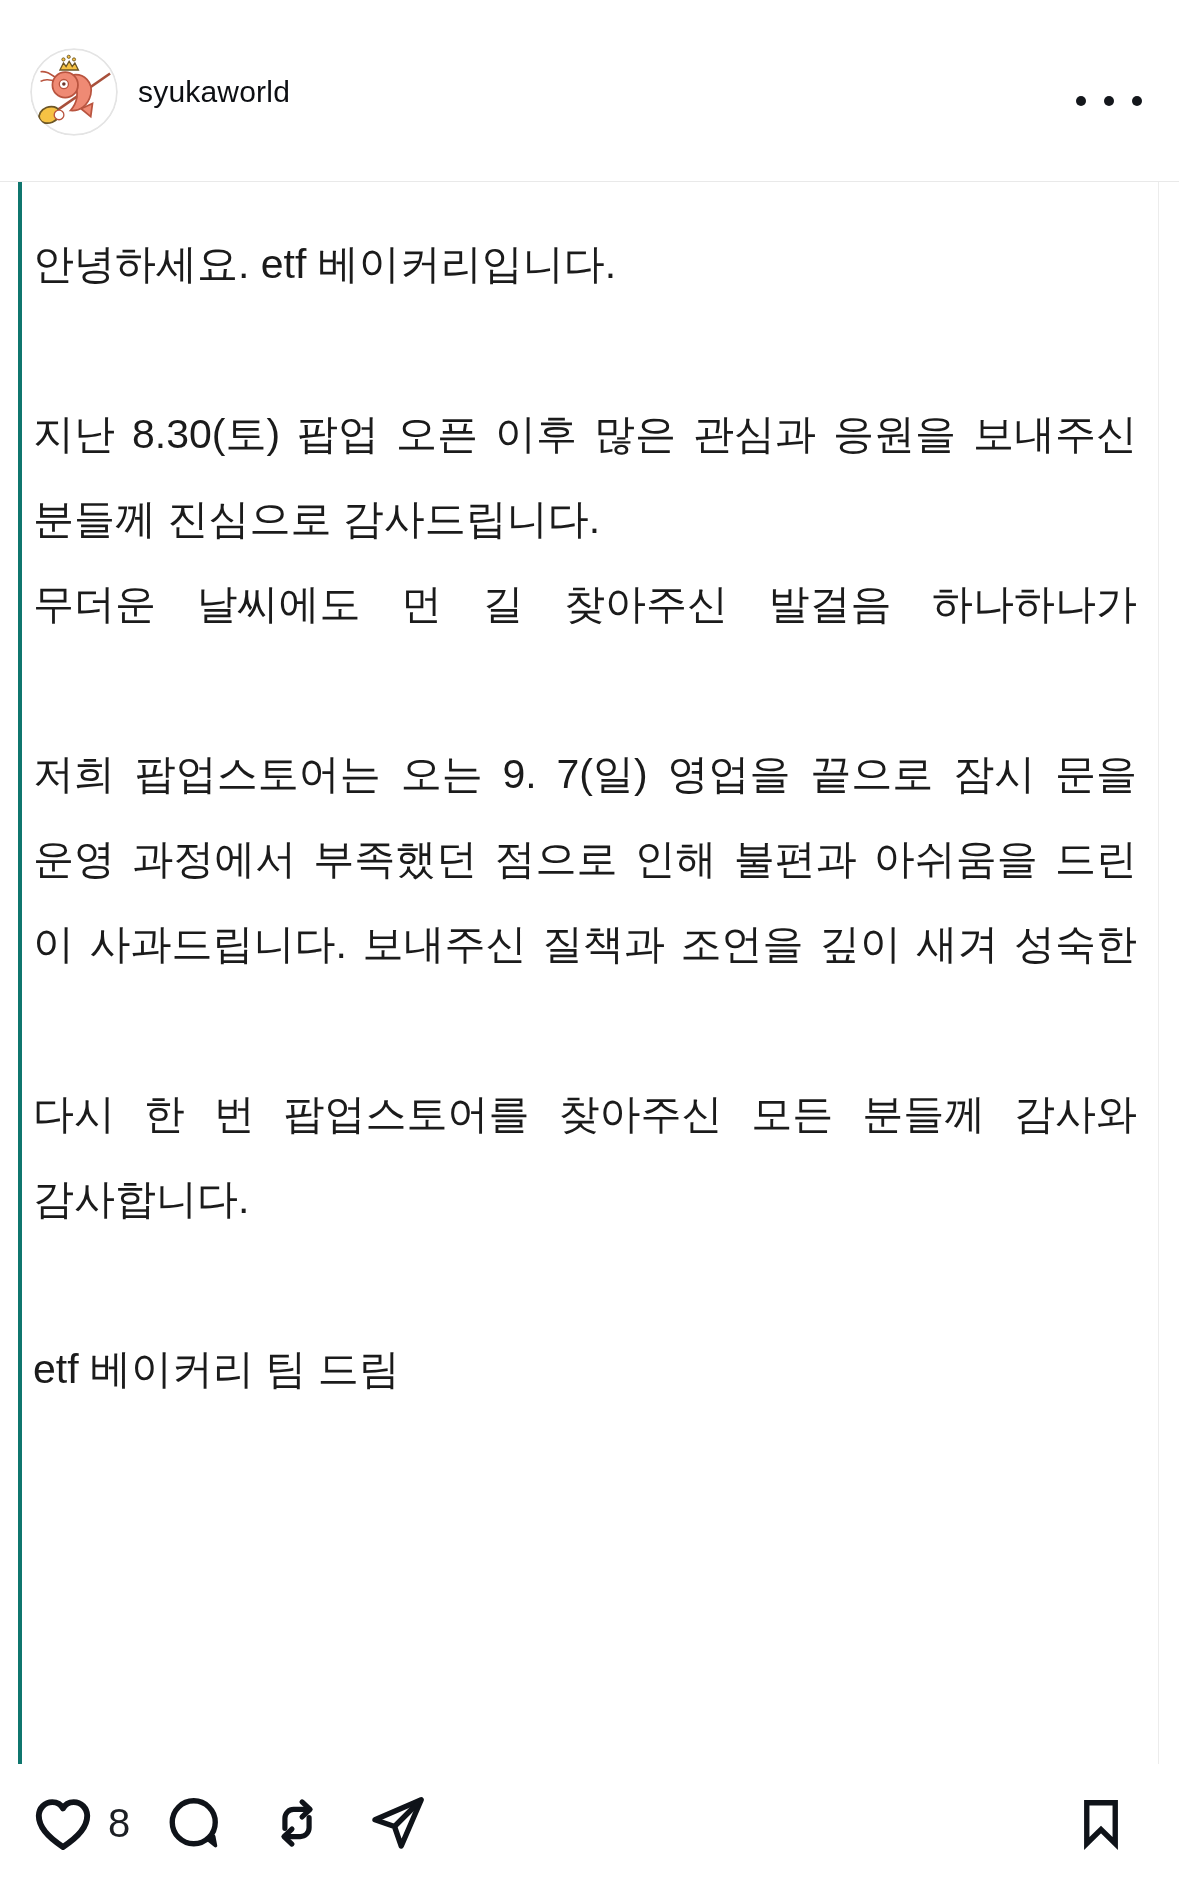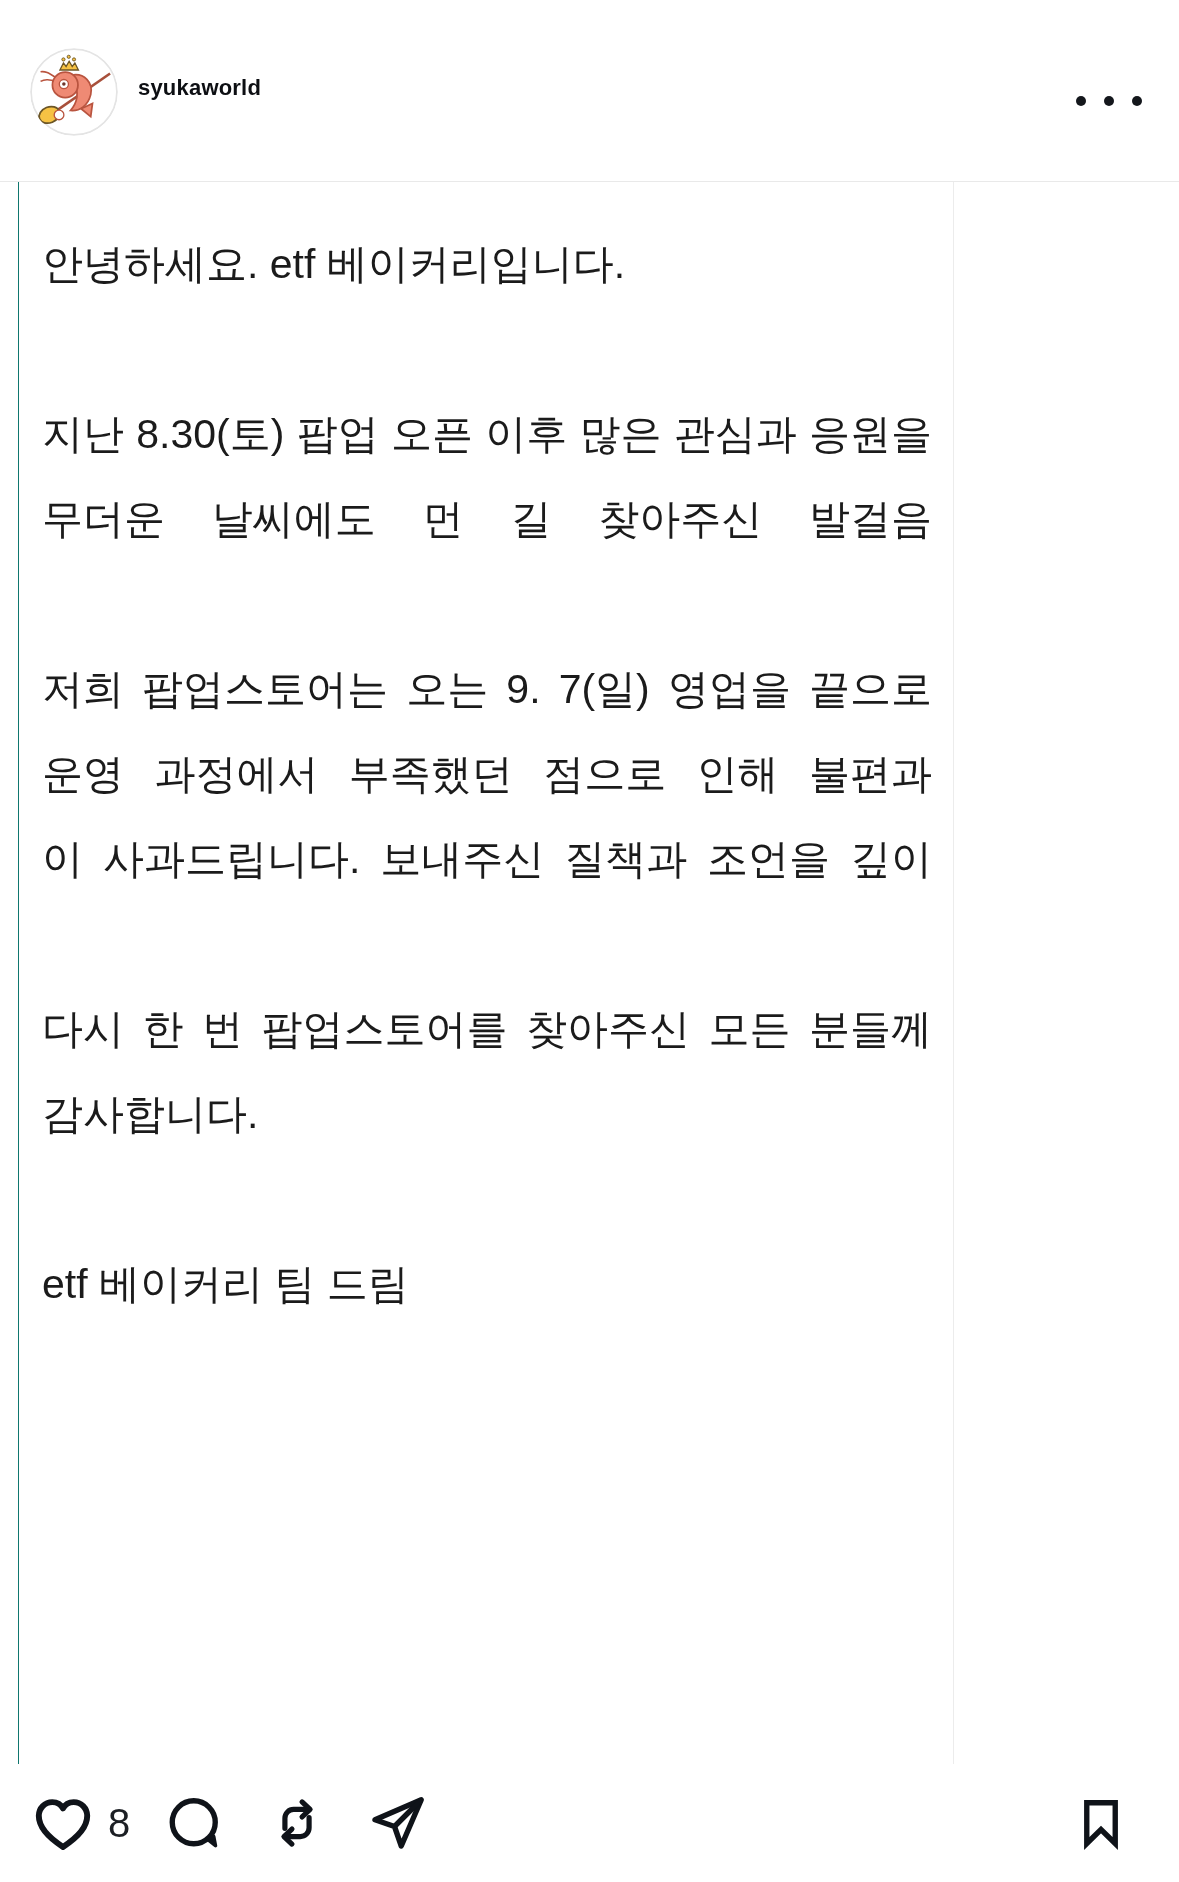--- a/index.html
+++ b/index.html
@@ -5,33 +5,33 @@
   * { margin:0; padding:0; box-sizing:border-box; }
   html,body { background:#ffffff; }
   body { font-family:"Liberation Sans","DejaVu Sans",sans-serif; }
   .page { position:relative; width:1179px; height:1882px; background:#fff; overflow:hidden; }
 
   
   .header { position:absolute; top:0; left:0; width:100%; height:182px; background:#fff; }
   .avatar { position:absolute; left:30px; top:48px; width:88px; height:88px; border-radius:50%;
             overflow:hidden; background:#fff; cursor:pointer; }
   .avatar svg { display:block; width:100%; height:100%; }
-  .username { position:absolute; left:138px; top:75px; font-size:22px; font-weight:700;
+  .username { position:absolute; left:138px; top:75px; font-size:30px; font-weight:400;
               color:#0d0f13; letter-spacing:.2px; cursor:pointer; }
   .more-btn { position:absolute; right:37px; top:86px; width:66px; height:30px; border:0;
               background:transparent; display:flex; align-items:center; justify-content:space-between;
               cursor:pointer; }
   .more-btn .dot { width:10px; height:10px; border-radius:50%; background:#14171c; }
 
   
   .hairline-top { position:absolute; top:181px; left:0; width:100%; height:0;
                   border-top:1px solid #e9e9e9; }
-  .notice { position:absolute; top:182px; left:18px; width:936px; height:1582px; background:#fff;
-            border-left:1px solid #0f766e; border-right:1px solid #ececec;
-            padding:40px 21px 0 23px; overflow:hidden; }
+  .notice { position:absolute; top:182px; left:18px; width:1141px; height:1582px; background:#fff;
+            border-left:4px solid #0f766e; border-right:1px solid #ececec;
+            padding:40px 21px 0 11px; overflow:hidden; }
   .line { height:85px; line-height:85px; font-size:41px; color:#1b1b1b; white-space:nowrap;
           overflow:hidden; text-align:left; letter-spacing:0; }
   .line.j { white-space:normal; text-align:justify; text-align-last:justify; word-break:keep-all; }
   .gap { height:85px; }
 
   
   .actions { position:absolute; left:0; top:1764px; width:100%; height:118px; background:#fff;
              display:flex; align-items:center; padding:0 50px 0 30px; }
   .action { display:flex; align-items:center; border:0; background:transparent; cursor:pointer; padding:0; }
   .action svg { display:block; }
@@ -74,20 +74,21 @@
       <span class="dot"></span>
     </button>
   </header>
   <div class="hairline-top"></div>
 
   <main class="notice">
     <div>
         <div class="line">안녕하세요. etf 베이커리입니다.</div>
         <div class="gap"></div>
         <div class="line j">지난 8.30(토) 팝업 오픈 이후 많은 관심과 응원을 보내주신 모든</div>
+        <div class="line">분들께 진심으로 감사드립니다.</div>
         <div class="line j">무더운 날씨에도 먼 길 찾아주신 발걸음 하나하나가 저희에게 큰</div>
         <div class="gap"></div>
         <div class="line j">저희 팝업스토어는 오는 9. 7(일) 영업을 끝으로 잠시 문을 닫고 재</div>
         <div class="line j">운영 과정에서 부족했던 점으로 인해 불편과 아쉬움을 드린 데 깊</div>
         <div class="line j">이 사과드립니다. 보내주신 질책과 조언을 깊이 새겨 성숙한 모습</div>
         <div class="gap"></div>
         <div class="line j">다시 한 번 팝업스토어를 찾아주신 모든 분들께 감사와 사과의 마</div>
         <div class="line">감사합니다.</div>
         <div class="gap"></div>
         <div class="line">etf 베이커리 팀 드림</div>

